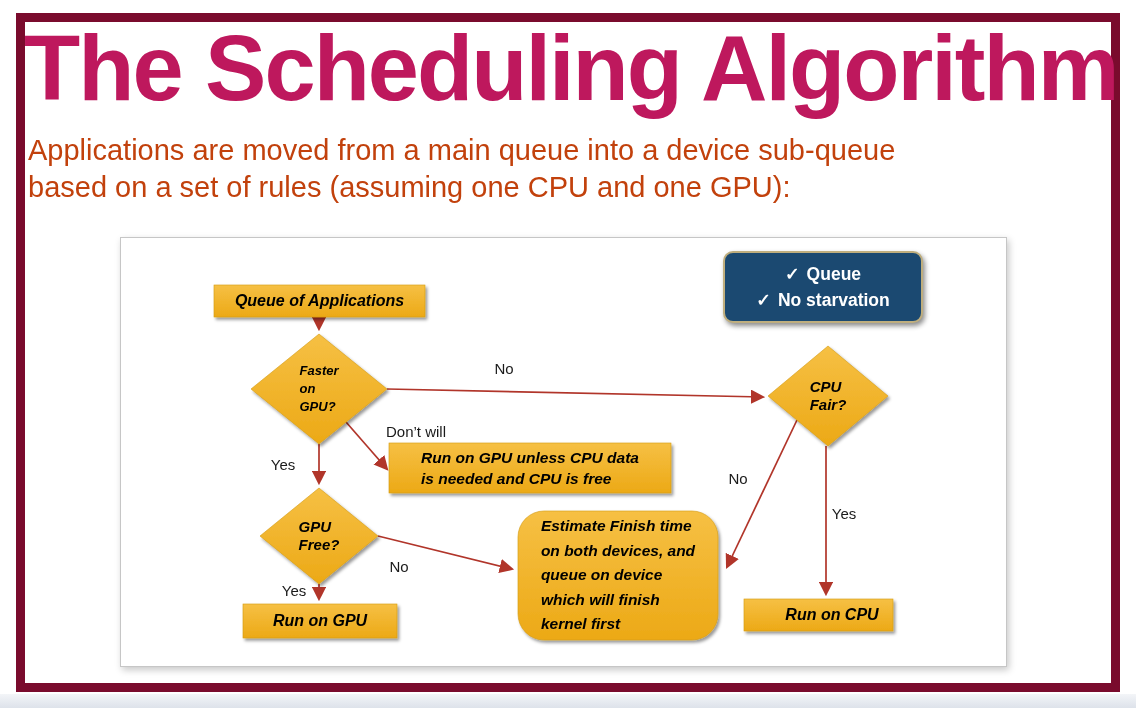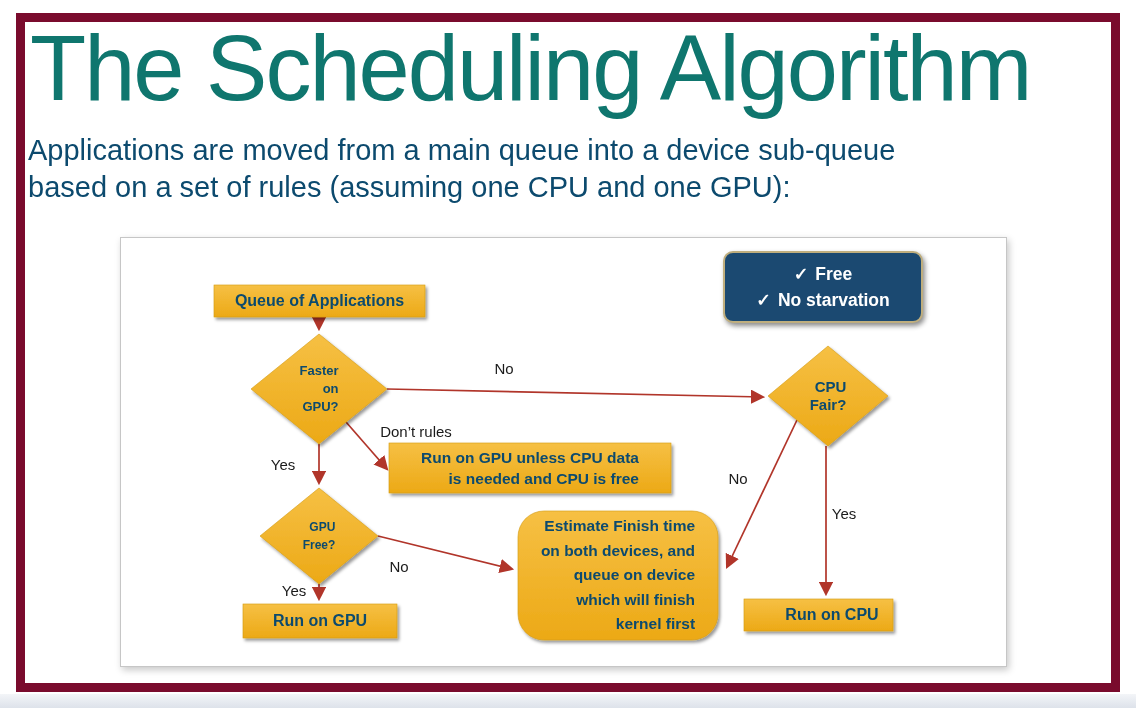--- a/index.html
+++ b/index.html
@@ -9,37 +9,37 @@
   }
   .frame{
     position:absolute;left:16px;top:13px;right:16px;bottom:16px;
     border:9px solid #7a0b2d;pointer-events:none;
   }
   .bottom-strip{
     position:absolute;left:0;right:0;bottom:0;height:14px;
     background:linear-gradient(#f3f5f8,#dde2ea);
   }
   .title{
-    position:absolute;left:30px;top:22px;width:1076px;
-    font-size:92px;line-height:1.0;font-weight:400;letter-spacing:-2px;
-    color:#0f766e;white-space:nowrap;
+    position:absolute;left:24px;top:22px;width:1076px;
+    font-size:92px;line-height:1.0;font-weight:700;letter-spacing:-2px;
+    color:#be185d;white-space:nowrap;
   }
   .subtitle{
     position:absolute;left:28px;top:132px;width:1070px;
-    font-size:29px;line-height:1.26;color:#0c4a6e;white-space:pre-line;
+    font-size:29px;line-height:1.26;color:#c2410c;white-space:pre-line;
   }
   .panel{
     position:absolute;left:120px;top:237px;width:885px;height:428px;
     background:#ffffff;border:1px solid #c6c6c6;
     box-shadow:2px 3px 7px rgba(0,0,0,0.22);
   }
   .panel svg{position:absolute;left:0;top:0;}
   .node-label{
     position:absolute;display:flex;align-items:center;justify-content:center;
-    text-align:right;font-weight:bold;color:#0c4a6e;white-space:pre-line;
+    text-align:left;font-weight:bold;color:#000000;white-space:pre-line;font-style:italic;
   }
   .edge-label{
     position:absolute;display:flex;align-items:center;justify-content:center;
     text-align:center;font-size:15px;color:#1a1a1a;white-space:nowrap;
   }
   .badge{
     position:absolute;left:602px;top:13px;width:200px;height:72px;
     background:#1b4971;border:2px solid #bfae7e;border-radius:10px;
     box-shadow:2px 3px 5px rgba(0,0,0,0.45);
     display:flex;flex-direction:column;align-items:center;justify-content:center;
@@ -96,44 +96,44 @@
       <rect x="623" y="361" width="149" height="32"></rect>
     </g>
   </svg>
 
   <div class="node-label" style="left:93px;top:47px;width:211px;height:32px;font-size:16px;">Queue of Applications</div>
   <div class="node-label" style="left:133px;top:124px;width:130px;height:54px;font-size:13px;line-height:18px;">Faster
 on
 GPU?</div>
   <div class="node-label" style="left:647px;top:140px;width:120px;height:36px;font-size:15px;line-height:18px;">CPU
 Fair?</div>
-  <div class="node-label" style="left:138px;top:280px;width:120px;height:36px;font-size:12px;line-height:18px;">GPU
+  <div class="node-label" style="left:138px;top:280px;width:120px;height:36px;font-size:15px;line-height:18px;">GPU
 Free?</div>
   <div class="node-label" style="left:268px;top:205px;width:282px;height:50px;font-size:15.5px;line-height:21px;">Run on GPU unless CPU data
 is needed and CPU is free</div>
   <div class="node-label" style="left:397px;top:273px;width:200px;height:129px;font-size:15.5px;line-height:24.5px;">Estimate Finish time
 on both devices, and
 queue on device
 which will finish
 kernel first</div>
   <div class="node-label" style="left:122px;top:366px;width:154px;height:34px;font-size:16px;">Run on GPU</div>
   <div class="node-label" style="left:623px;top:361px;width:176px;height:32px;font-size:16px;">Run on CPU</div>
 
   <div class="edge-label" style="left:363px;top:121px;width:40px;height:18px;">No</div>
-  <div class="edge-label" style="left:245px;top:184px;width:100px;height:18px;">Don’t rules</div>
+  <div class="edge-label" style="left:245px;top:184px;width:100px;height:18px;">Don’t will</div>
   <div class="edge-label" style="left:142px;top:217px;width:40px;height:18px;">Yes</div>
   <div class="edge-label" style="left:258px;top:319px;width:40px;height:18px;">No</div>
   <div class="edge-label" style="left:153px;top:343px;width:40px;height:18px;">Yes</div>
   <div class="edge-label" style="left:597px;top:231px;width:40px;height:18px;">No</div>
   <div class="edge-label" style="left:703px;top:266px;width:40px;height:18px;">Yes</div>
 
   <div class="badge">
     <div class="row">
       <span class="check">✓</span>
-      <span>Free</span>
+      <span>Queue</span>
     </div>
     <div class="row">
       <span class="check">✓</span>
       <span>No starvation</span>
     </div>
   </div>
 
 </div>
 
 <div class="bottom-strip"></div>

